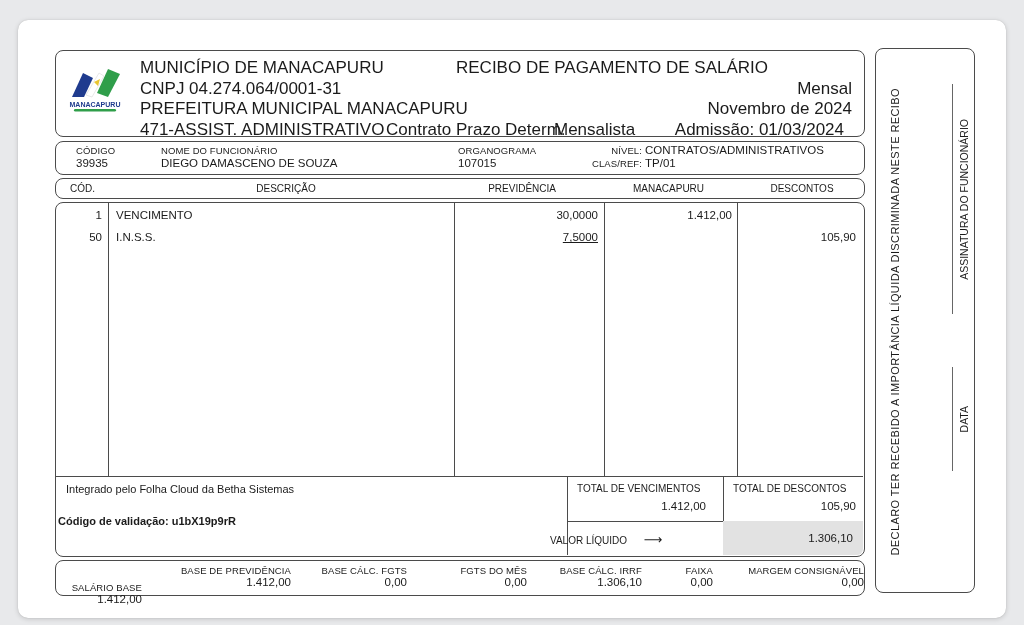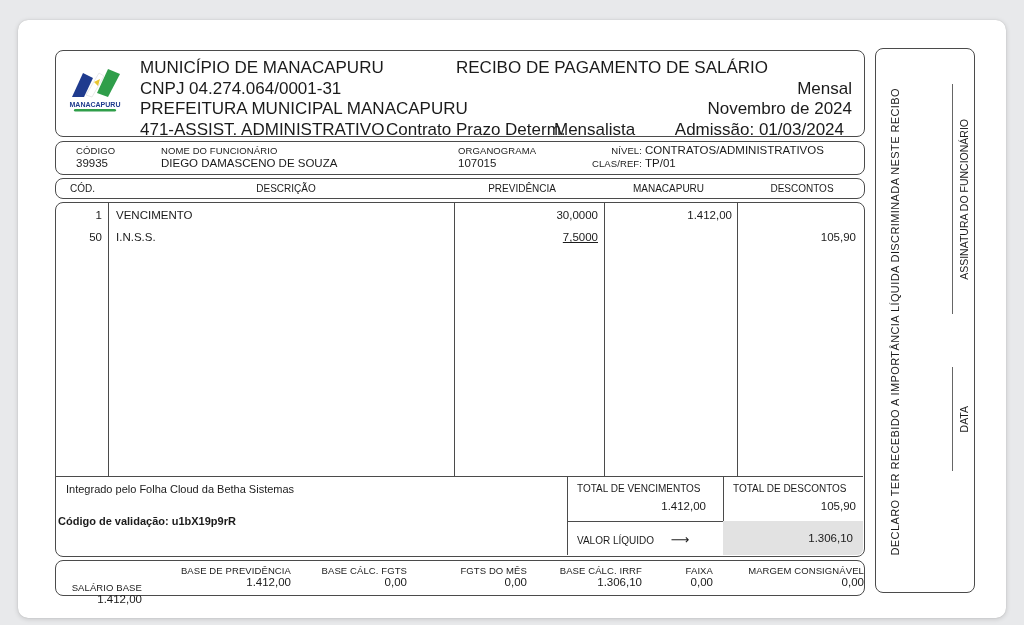--- a/index.html
+++ b/index.html
@@ -134,21 +134,21 @@
   <div class="abs t11" style="left:10px;top:280px;">Integrado pelo Folha Cloud da Betha Sistemas</div>
   <div class="abs t11 bold" style="left:2px;top:312px;">Código de validação: u1bX19p9rR</div>
 
   <div class="vline" style="left:667px;top:273px;height:79px;"></div>
   <div class="abs t10" style="left:521px;top:280px;">TOTAL DE VENCIMENTOS</div>
   <div class="abs t10" style="left:677px;top:280px;">TOTAL DE DESCONTOS</div>
   <div class="abs val right" style="left:520px;top:297px;width:130px;">1.412,00</div>
   <div class="abs val right" style="left:670px;top:297px;width:130px;">105,90</div>
 
   <div class="hline" style="left:511px;top:318px;width:296px;"></div>
-  <div class="abs t10" style="left:521px;top:329px;">
+  <div class="abs t10" style="left:494px;top:329px;">
     <span>VALOR LÍQUIDO</span>
     <span style="font-size:13px;margin-left:14px;">⟶</span>
   </div>
   <div class="graycell" style="left:667px;top:318px;right:1px;bottom:1px;">
     <span class="val" style="padding-right:10px;">1.306,10</span>
   </div>
 </div>
 
 <div class="box" style="left:55px;top:560px;width:810px;height:36px;">
   <div class="abs" style="left:5px;top:4px;width:81px;margin-top:17px;">

